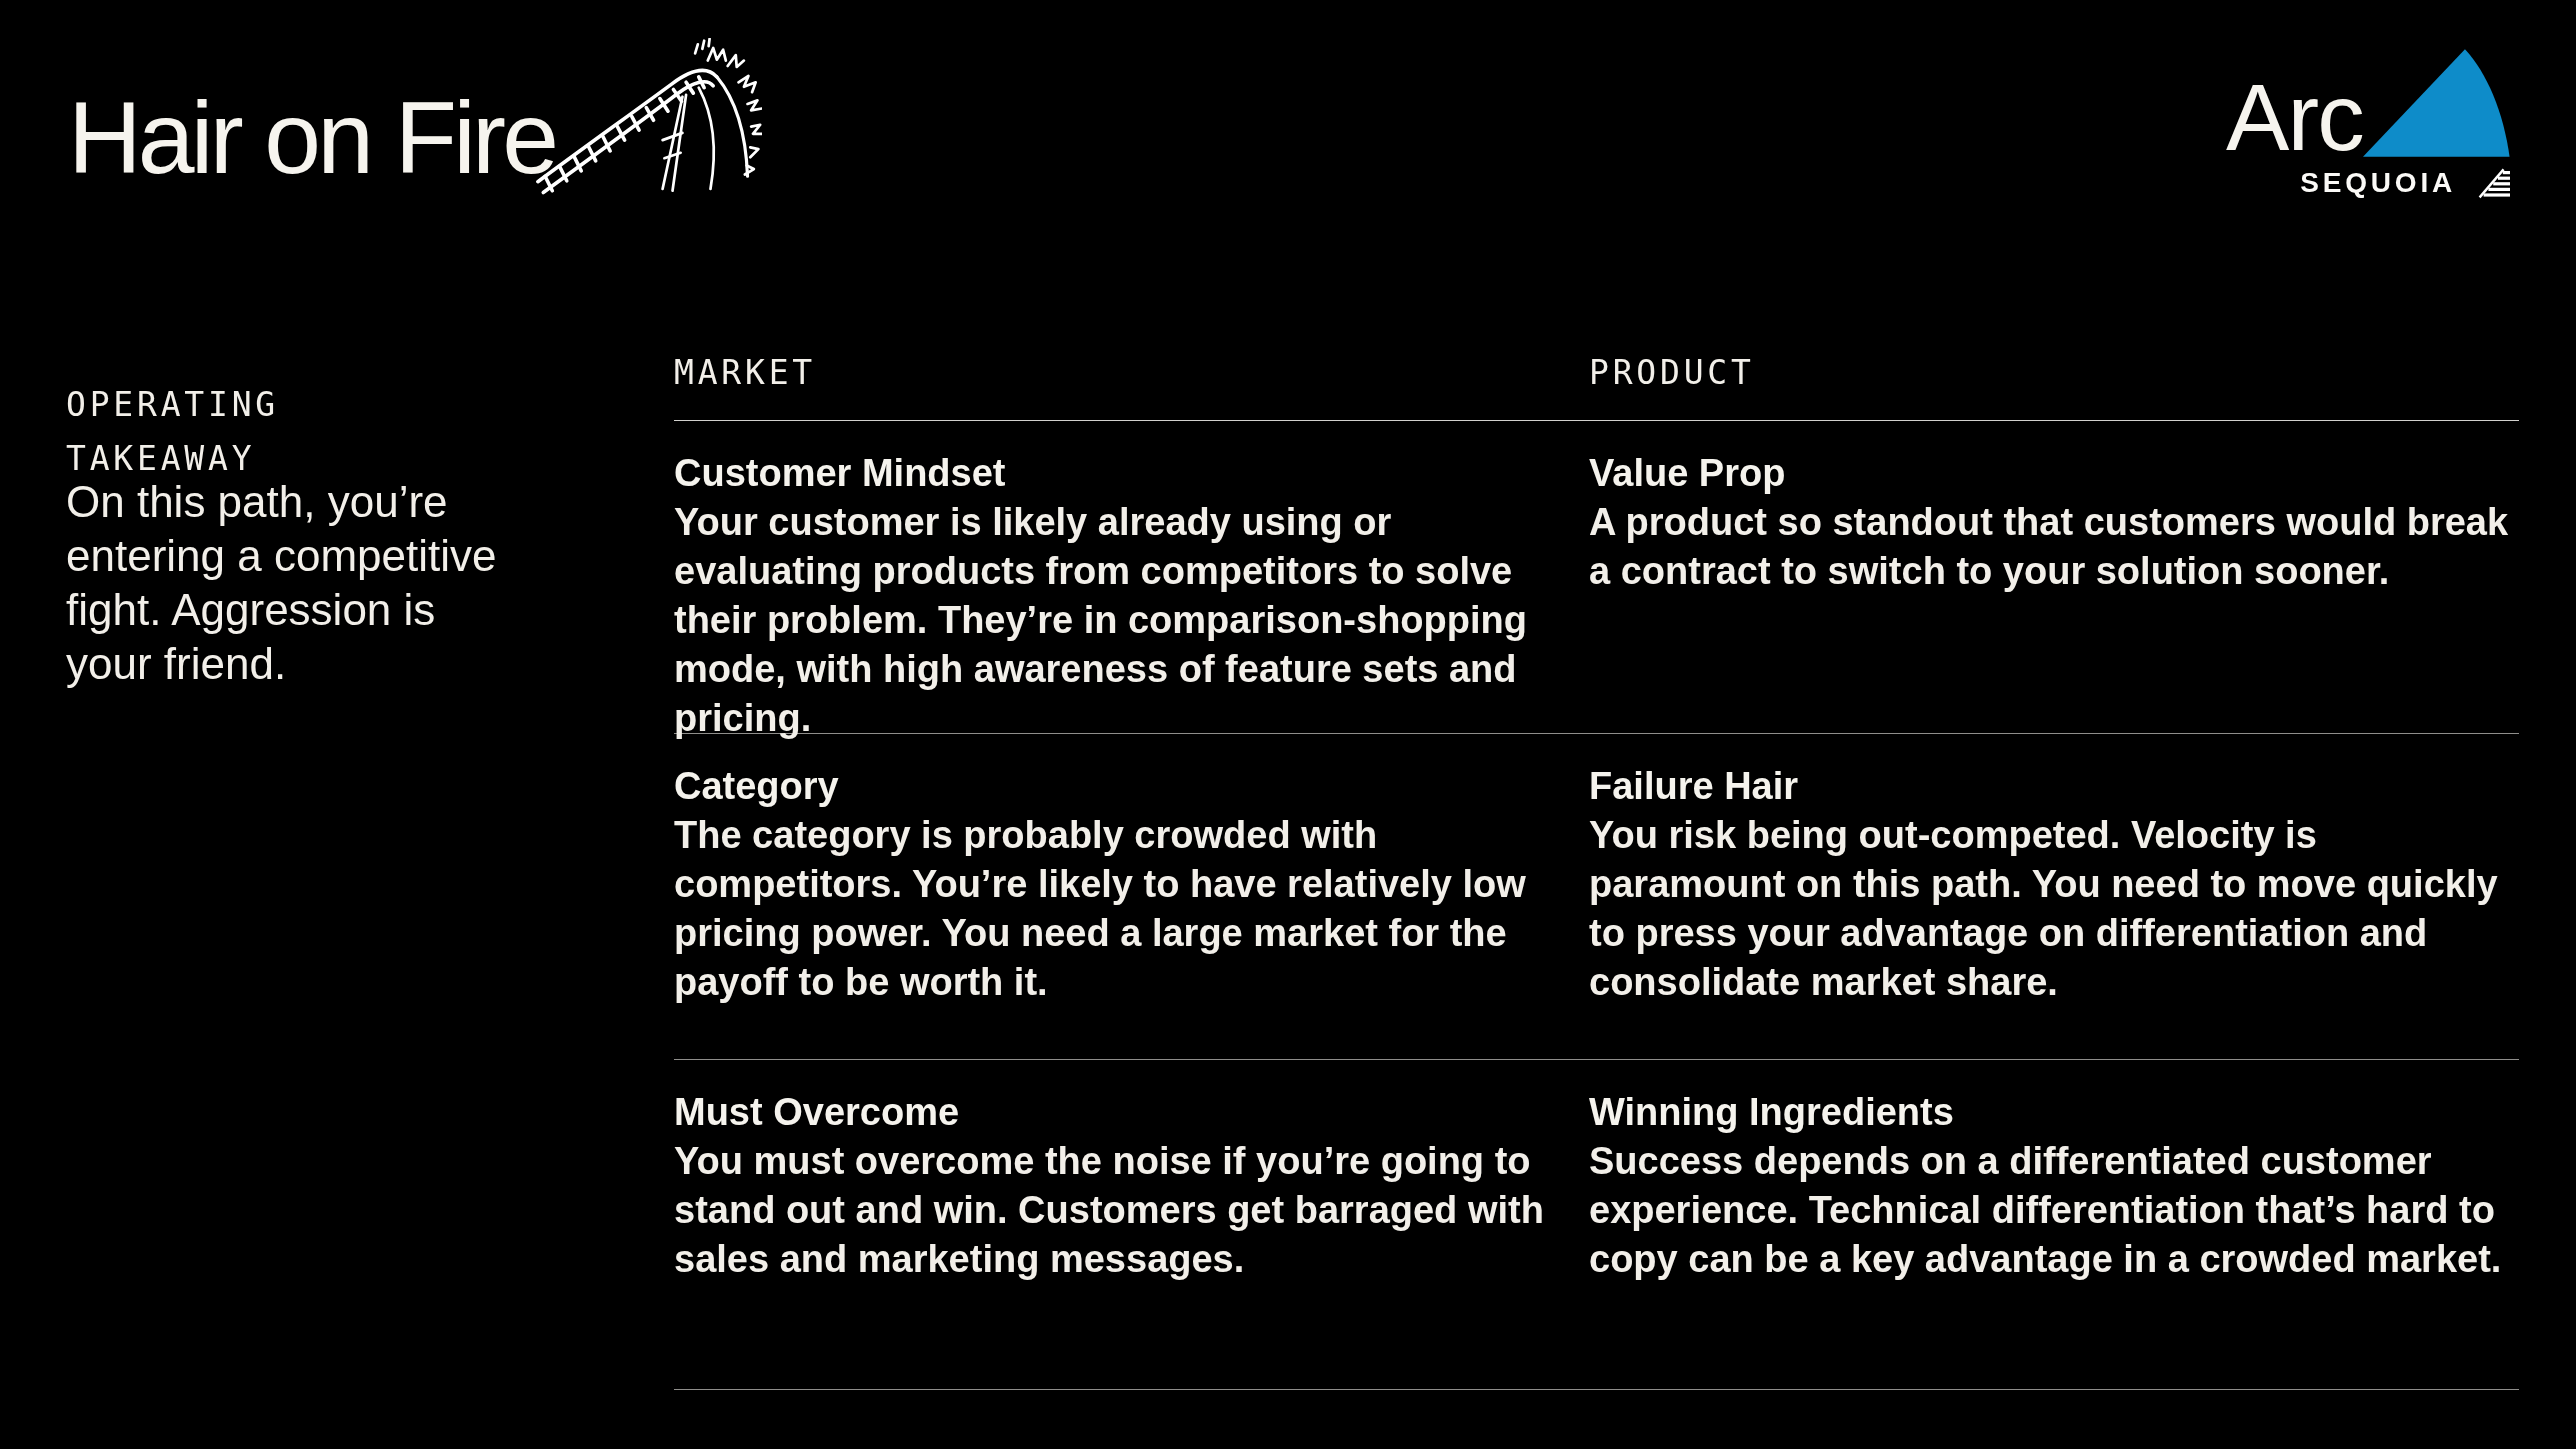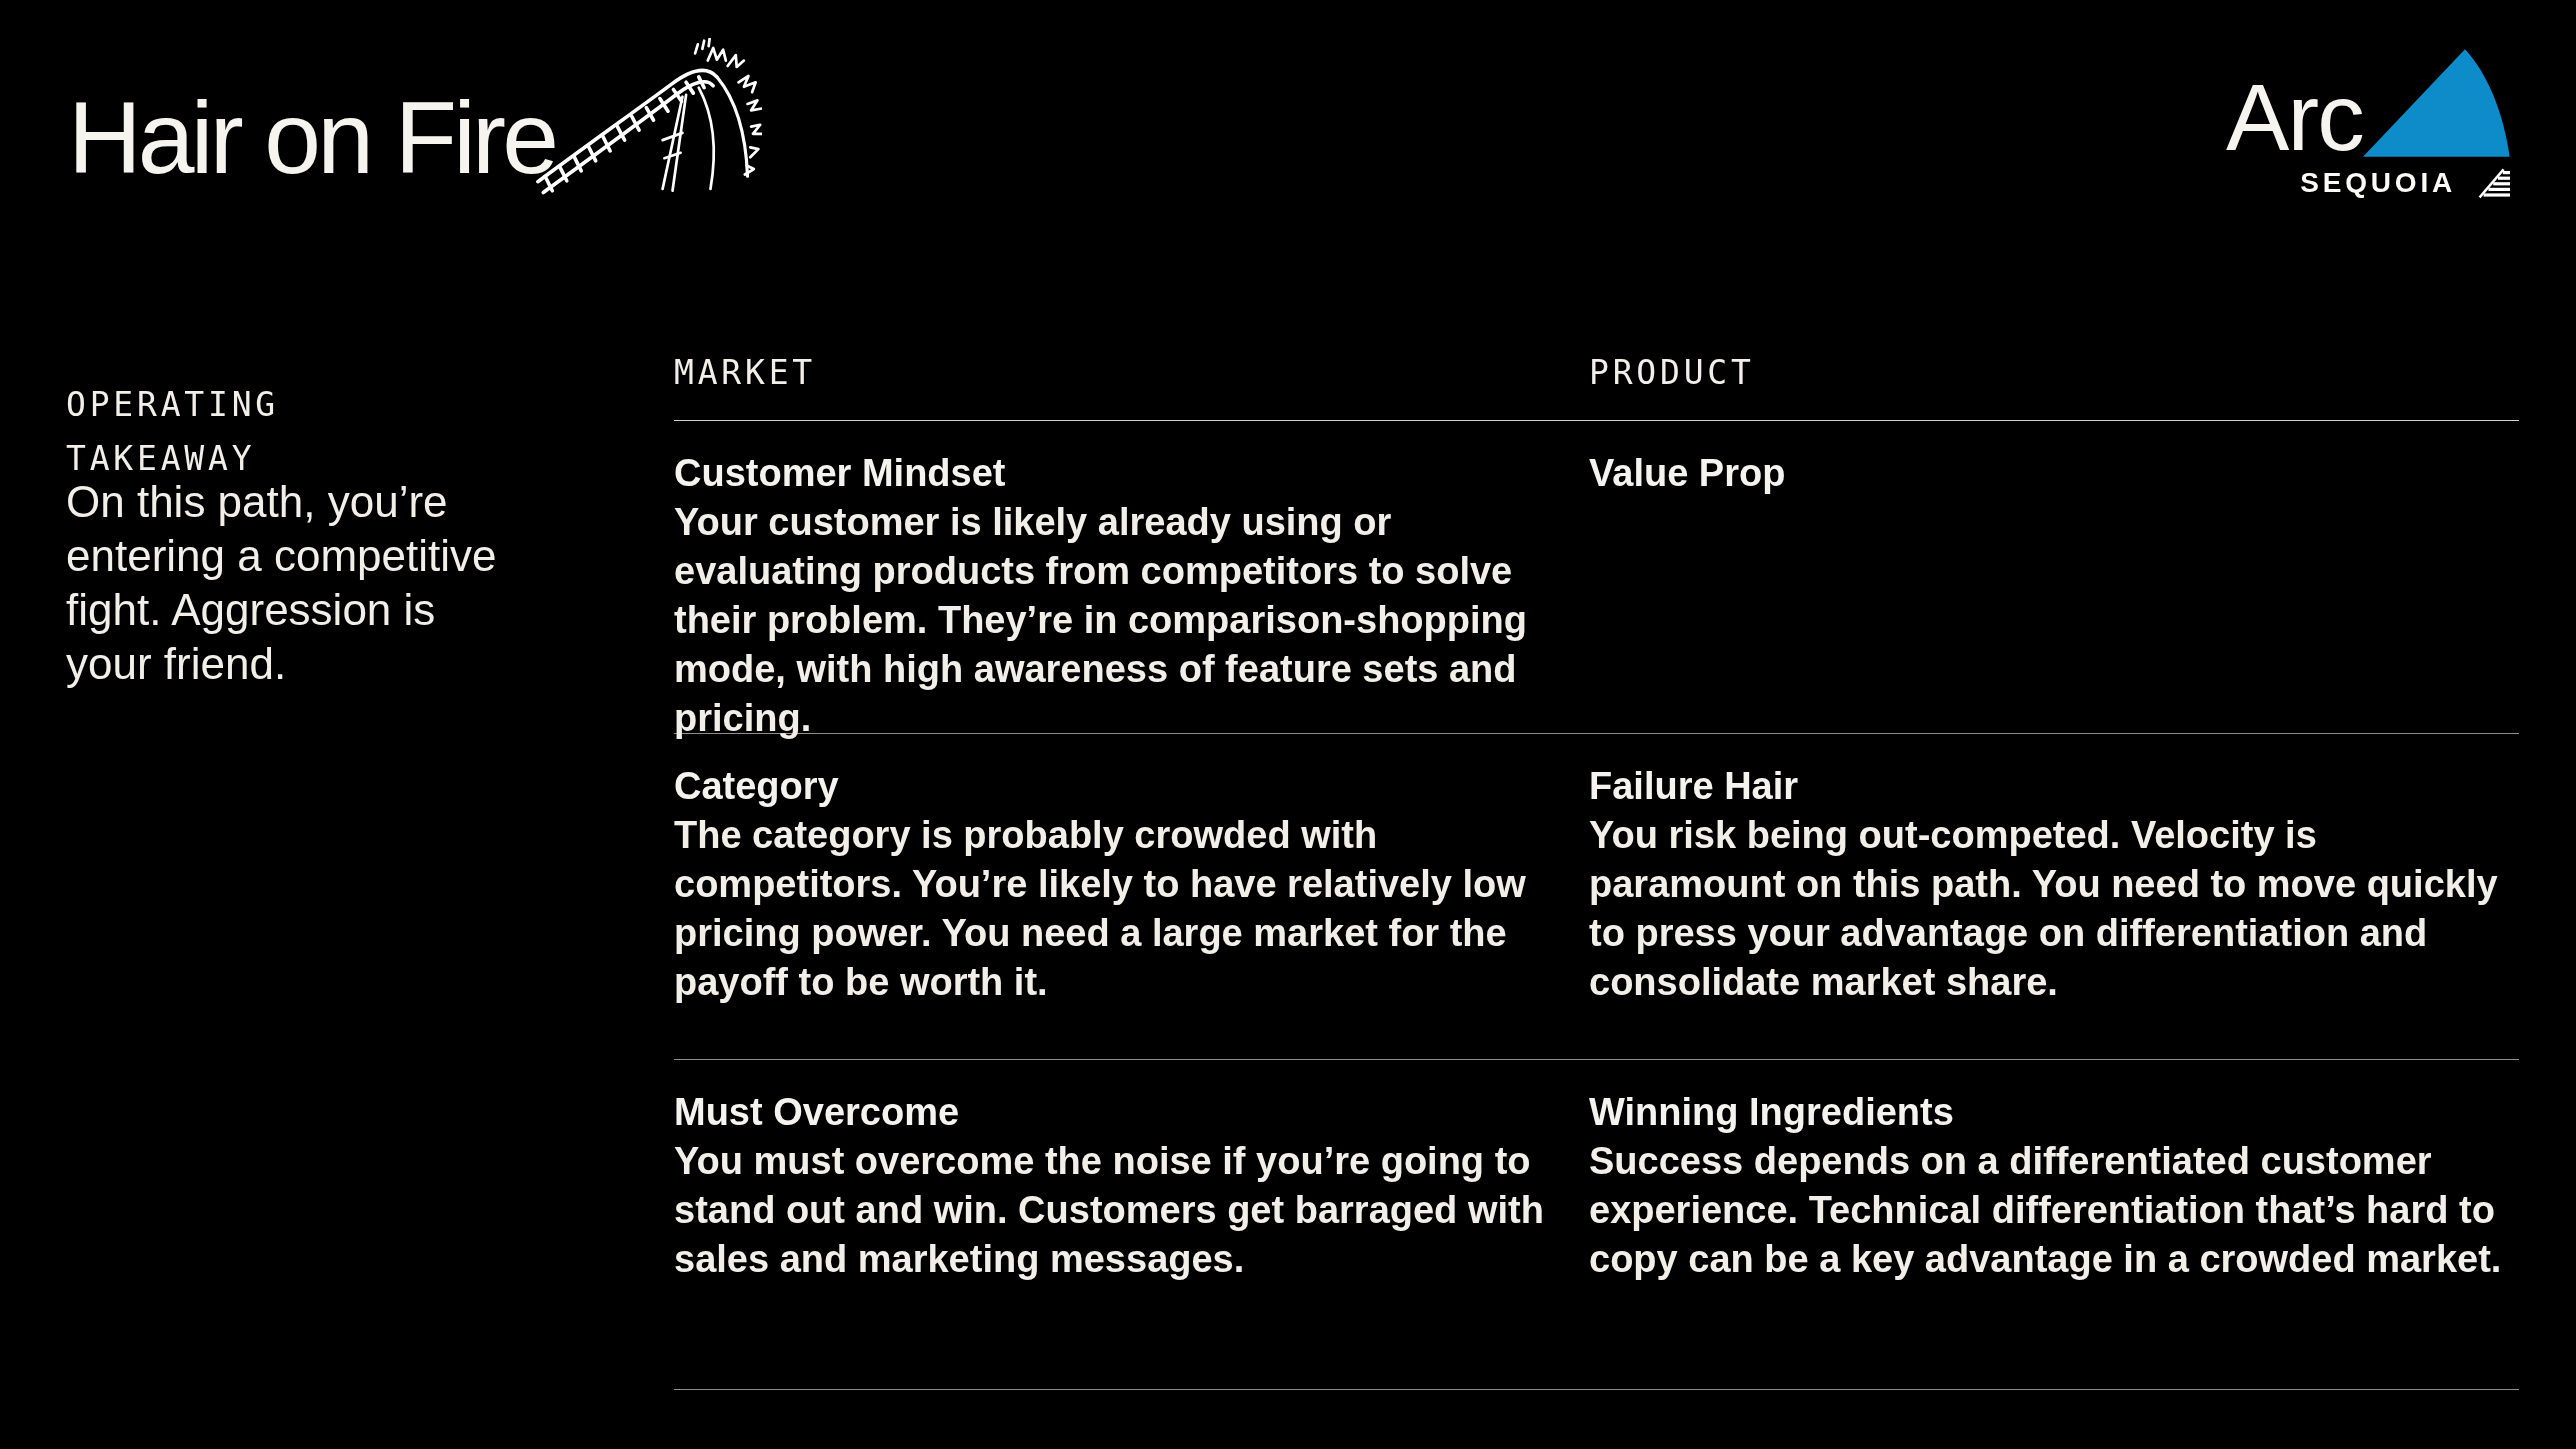--- a/index.html
+++ b/index.html
@@ -144,20 +144,21 @@
     <h3>Must Overcome</h3>
     <p>You must overcome the noise if you’re going to stand out and win. Customers get barraged with sales and marketing messages.</p>
   </div>
   <div class="bottom-rule"></div>
 </div>
 
 <div class="col col-product">
   <div class="col-header">PRODUCT</div>
   <div class="section first s1">
     <h3>Value Prop</h3>
+    <p>A product so standout that customers would break a contract to switch to your solution sooner.</p>
   </div>
   <div class="section s2">
     <h3>Failure Hair</h3>
     <p>You risk being out-competed. Velocity is paramount on this path. You need to move quickly to press your advantage on differentiation and consolidate market share.</p>
   </div>
   <div class="section s3">
     <h3>Winning Ingredients</h3>
     <p>Success depends on a differentiated customer experience. Technical differentiation that’s hard to copy can be a key advantage in a crowded market.</p>
   </div>
   <div class="bottom-rule"></div>

